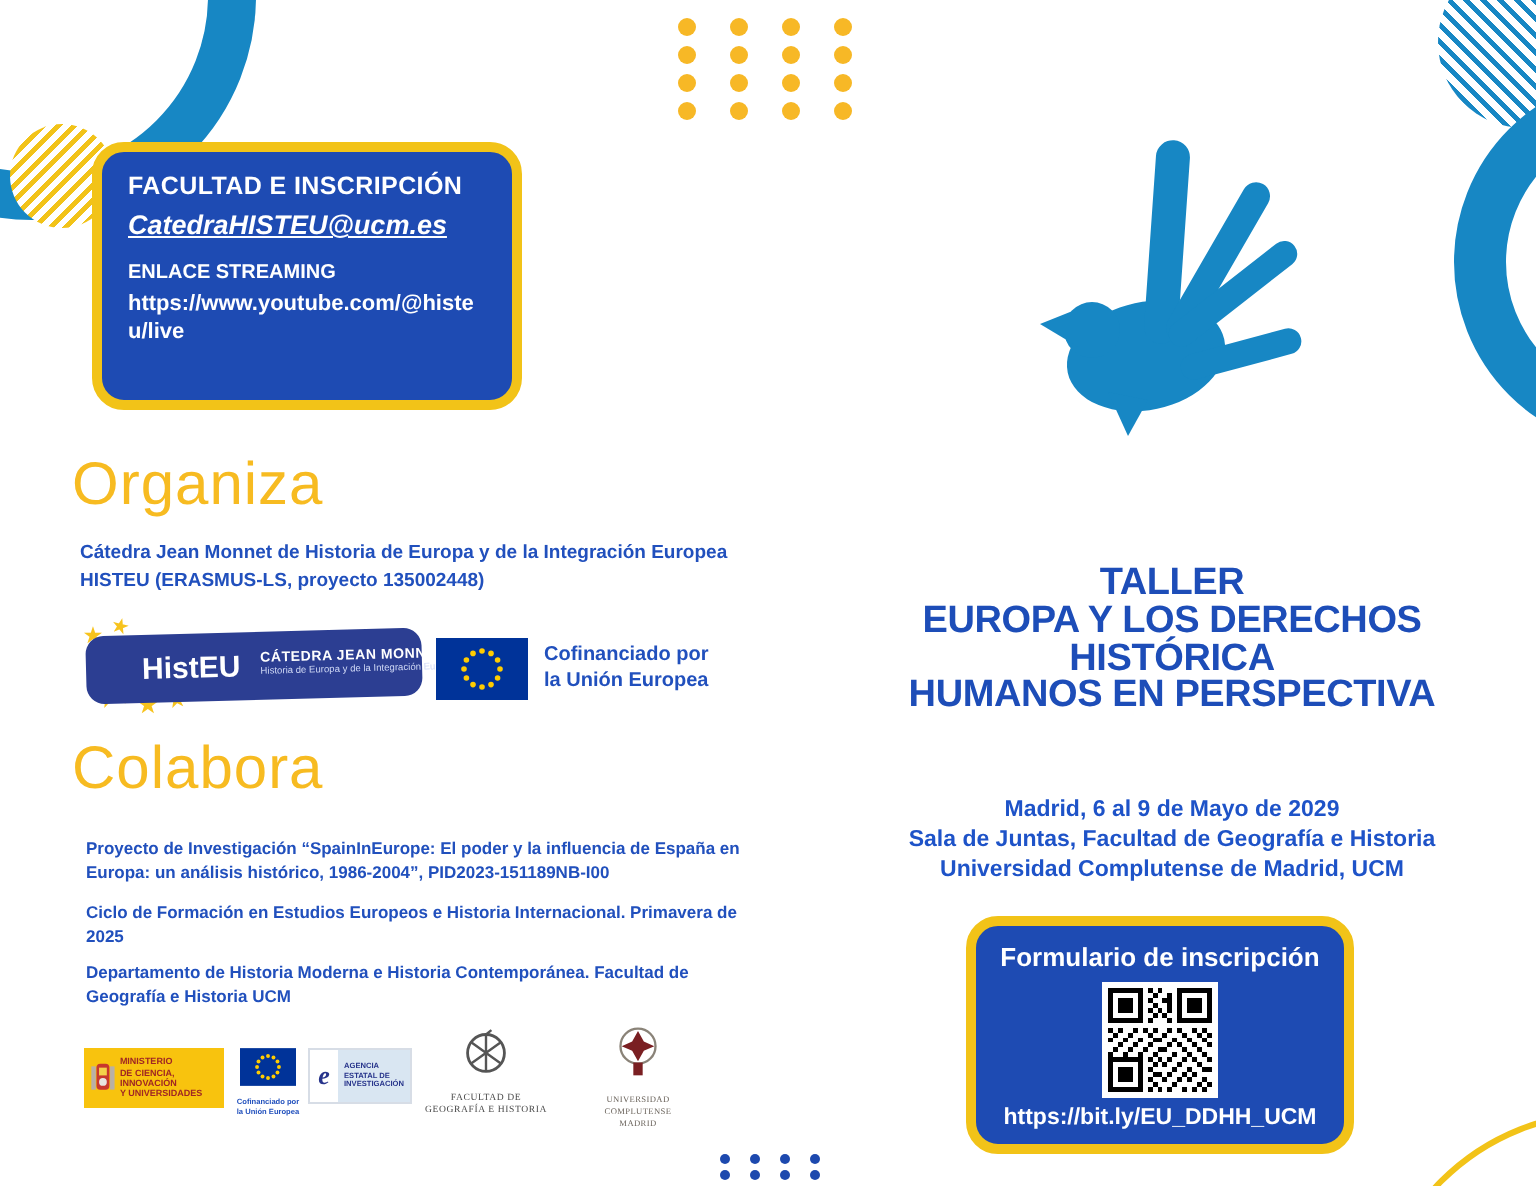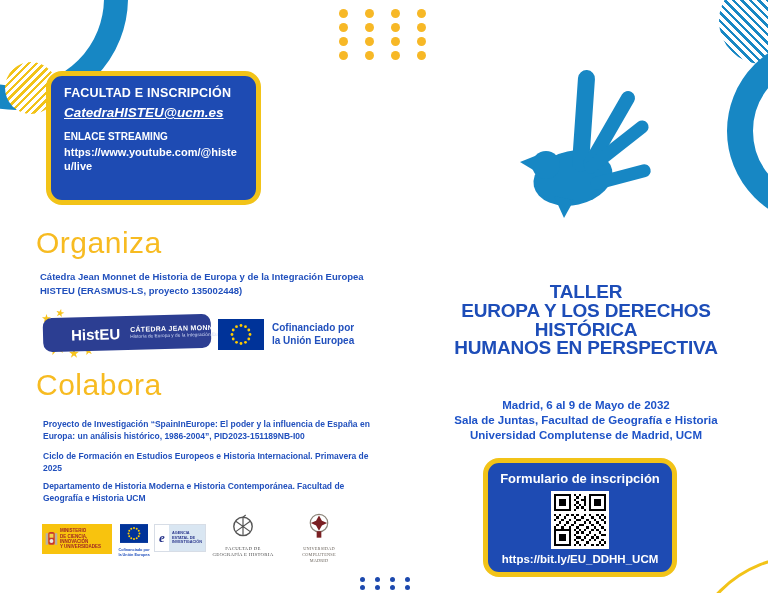--- a/index.html
+++ b/index.html
@@ -273,21 +273,21 @@
   </svg>
 
   <div class="event-title">
     <div>TALLER</div>
     <div>EUROPA Y LOS DERECHOS</div>
     <div>HISTÓRICA</div>
     <div>HUMANOS EN PERSPECTIVA</div>
   </div>
 
   <div class="event-venue">
-    <div>Madrid, 6 al 9 de Mayo de 2032</div>
+    <div>Madrid, 6 al 9 de Mayo de 2029</div>
     <div>Sala de Juntas, Facultad de Geografía e Historia</div>
     <div>Universidad Complutense de Madrid, UCM</div>
   </div>
 
   <div class="form-card">
     <div class="fc-title">Formulario de inscripción</div>
     <div class="fc-qr">
       <svg width="52" height="52" viewBox="0 0 21 21" shape-rendering="crispEdges">
         <g fill="#000">
           <rect x="0" y="0" width="7" height="7"></rect>

